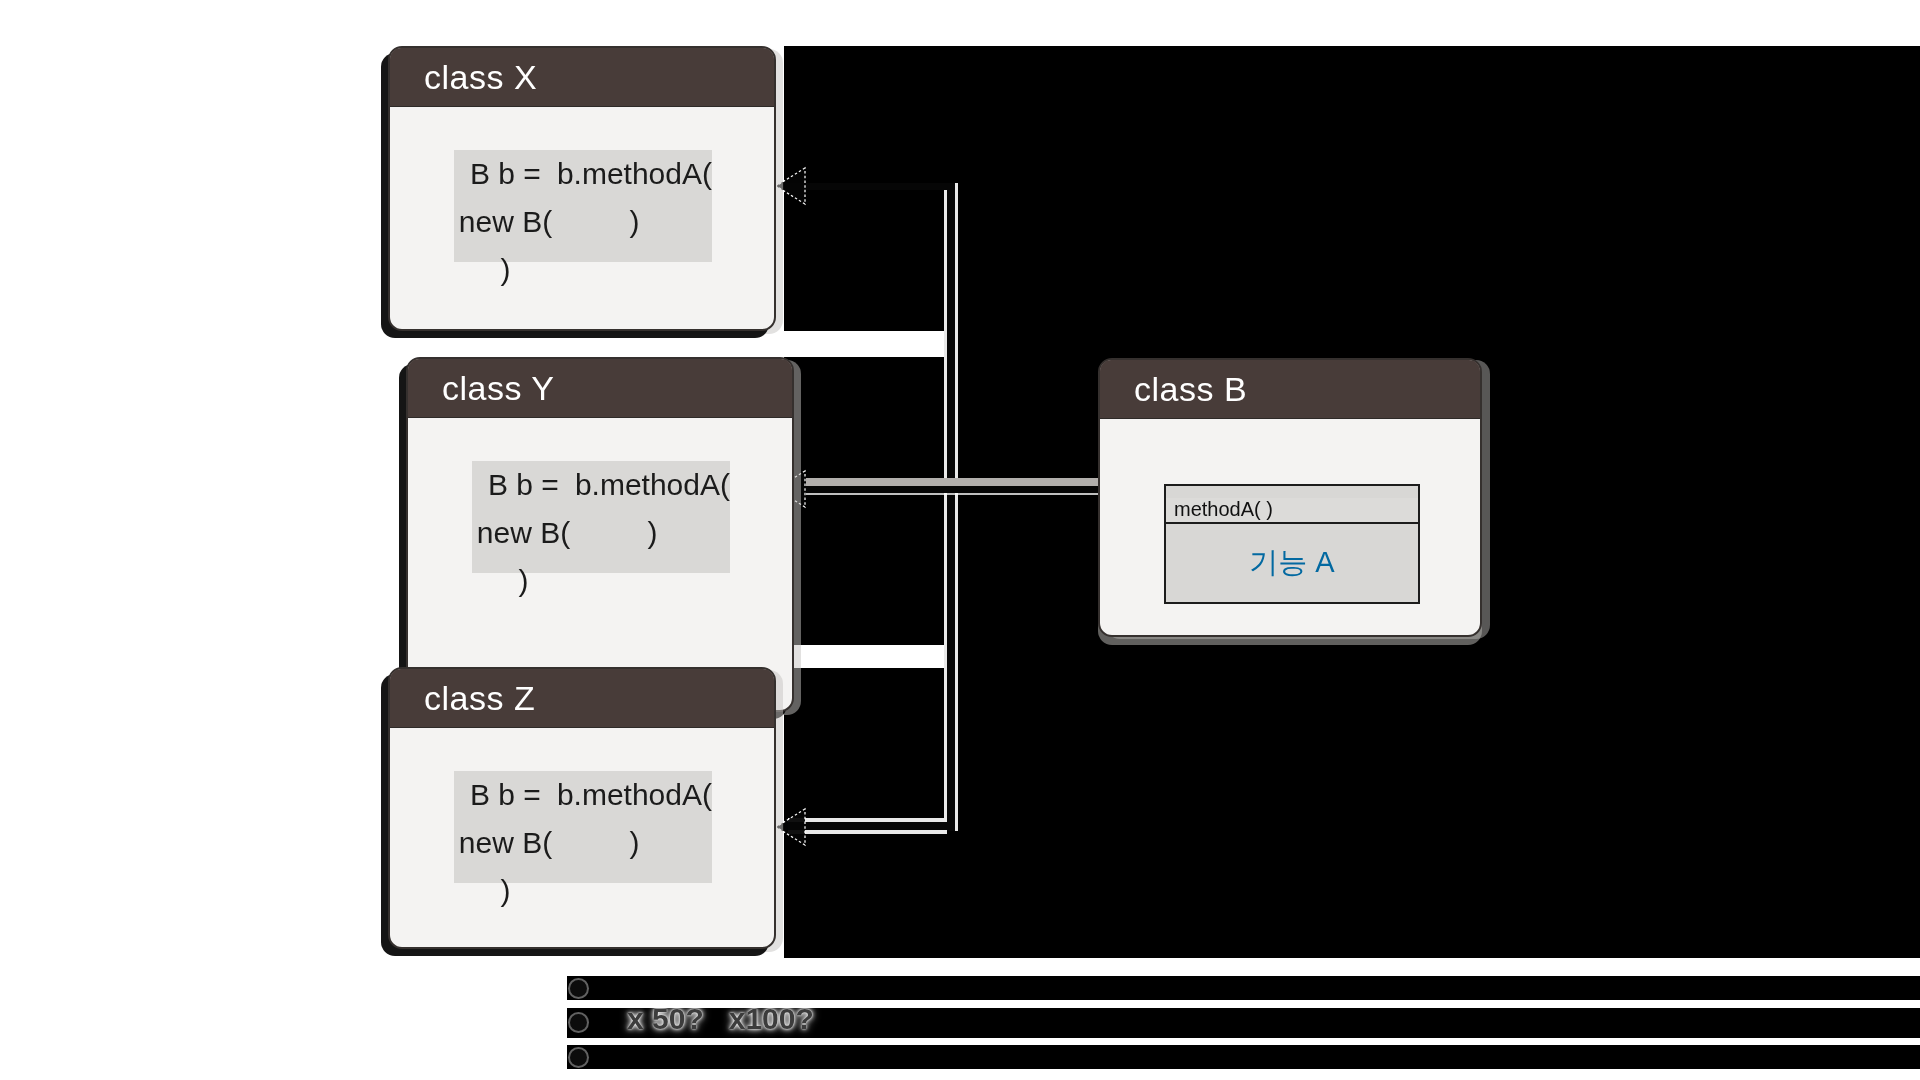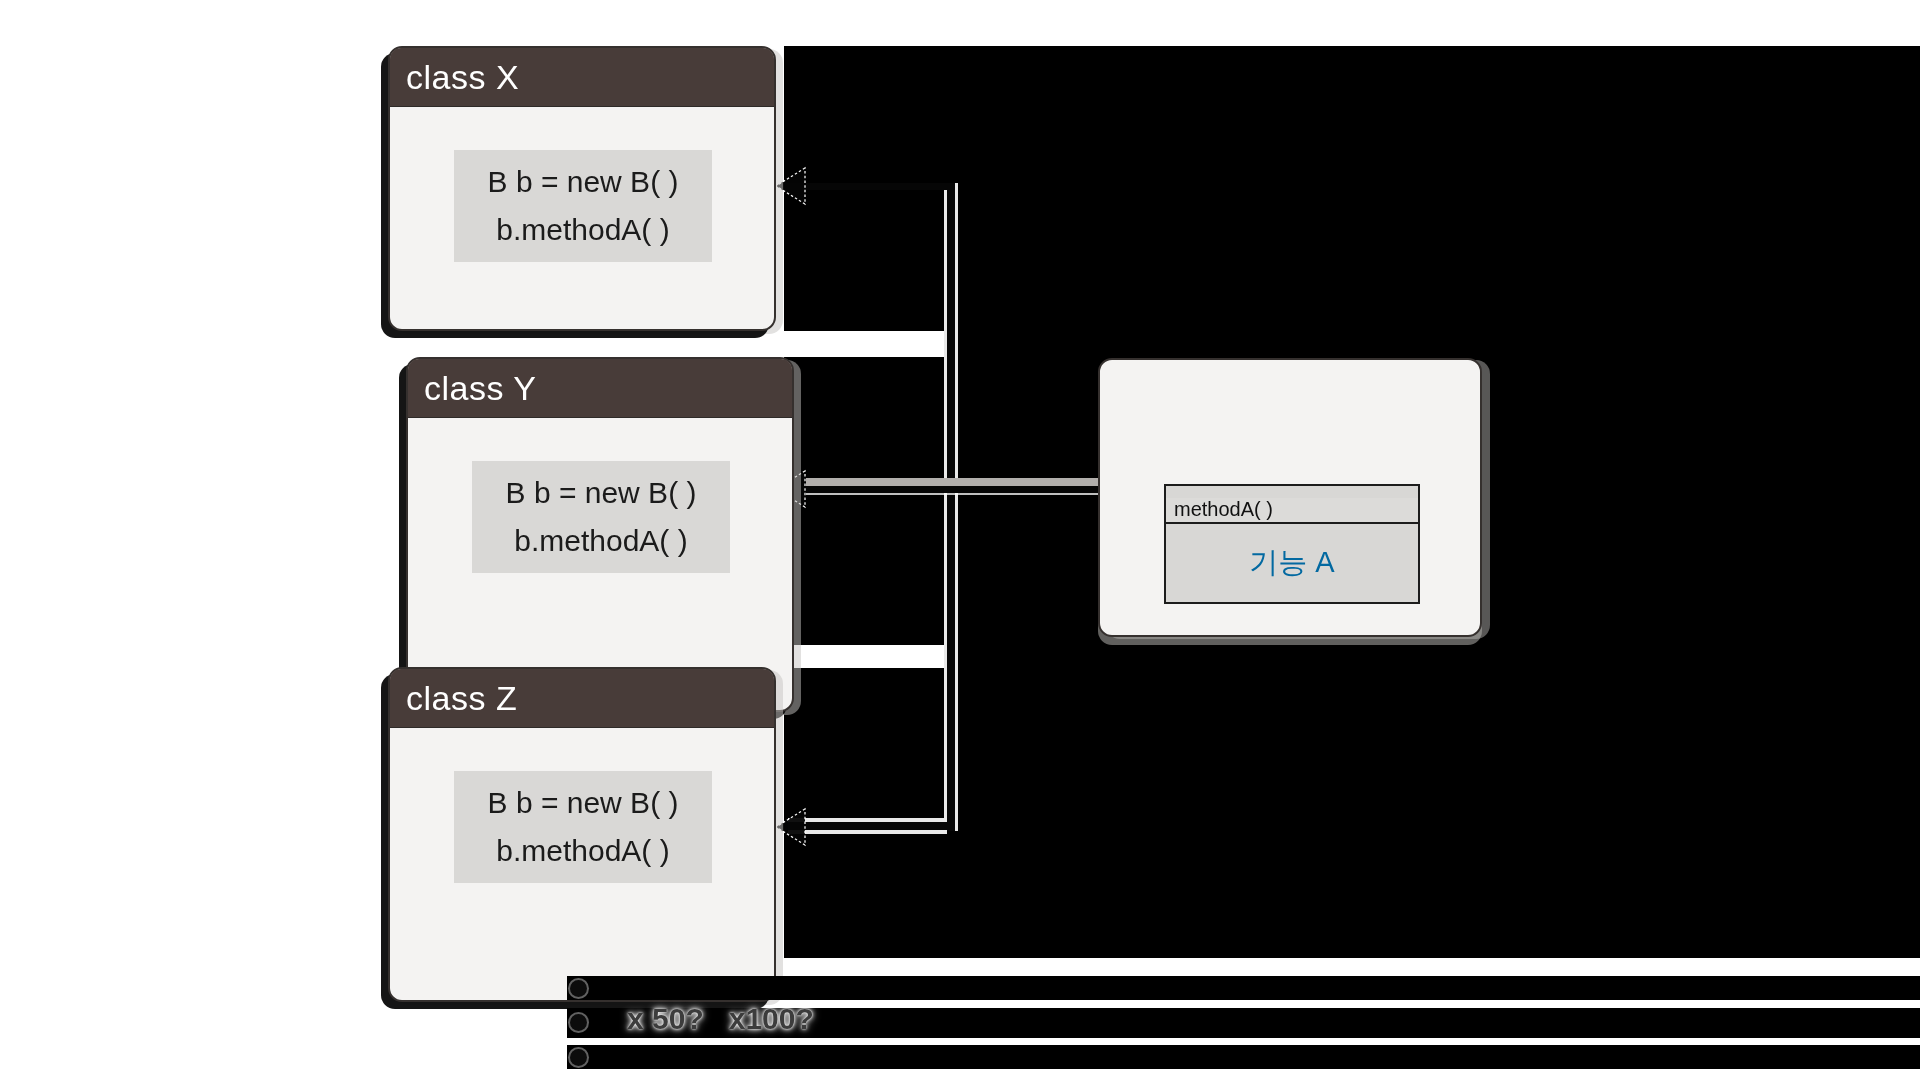--- a/index.html
+++ b/index.html
@@ -29,32 +29,32 @@
   .arrow.az{left:774px;top:807px;}
 
   
   .card{
     position:absolute;width:388px;background:#f4f3f2;
     border:2px solid #35302e;border-radius:14px;box-sizing:border-box;
     box-shadow:-7px 7px 0 rgba(8,8,8,0.95), 7px 3px 0 rgba(198,196,194,0.5);
   }
   .card.cx{left:388px;top:46px;height:285px;}
   .card.cy{left:388px;top:357px;height:355px;margin-left:18px;}
-  .card.cz{left:388px;top:667px;height:335px;}
+  .card.cz{left:388px;top:667px;height:282px;}
   .card.cb{left:1098px;top:358px;width:384px;height:279px;
     box-shadow:0 8px 0 rgba(176,174,172,0.55), 8px 2px 0 rgba(176,174,172,0.5);}
   .card-header{
     height:58px;background:#483c39;border-radius:11px 11px 0 0;
-    color:#ffffff;font-size:34px;line-height:58px;padding-left:16px;
+    color:#ffffff;font-size:34px;line-height:58px;padding-left:34px;
     border-bottom:1px solid #2e2a28;letter-spacing:0.5px;
   }
   .codebox{
     position:absolute;left:64px;top:102px;width:258px;height:112px;
     background:#d9d8d6;color:#1b1b1b;font-size:30px;line-height:48px;
-    text-align:center;display:flex;flex-direction:column;justify-content:center;
+    text-align:center;display:flex;justify-content:center;
   }
   .btable{
     position:absolute;left:64px;top:124px;width:252px;
     border:2px solid #1c1c1c;background:#d8d7d5;
   }
   .btable-header{
     height:24px;background:#dcdbd9;border-bottom:2px solid #1c1c1c;
     font-size:20px;line-height:23px;padding-left:8px;color:#111111;margin-top:12px;
   }
   .btable-body{
@@ -134,20 +134,23 @@
     <div class="card-header">
       <span>class Z</span>
     </div>
     <div class="codebox">
       <div>B b = new B( )</div>
       <div>b.methodA( )</div>
     </div>
   </div>
 
   <div class="card cb">
+    <div class="card-header">
+      <span>class B</span>
+    </div>
     <div class="btable">
       <div class="btable-header">methodA( )</div>
       <div class="btable-body">기능 A</div>
     </div>
   </div>
 
   <div class="bar b1">
     <span class="bar-label"></span>
   </div>
   <div class="bar b2"></div>

